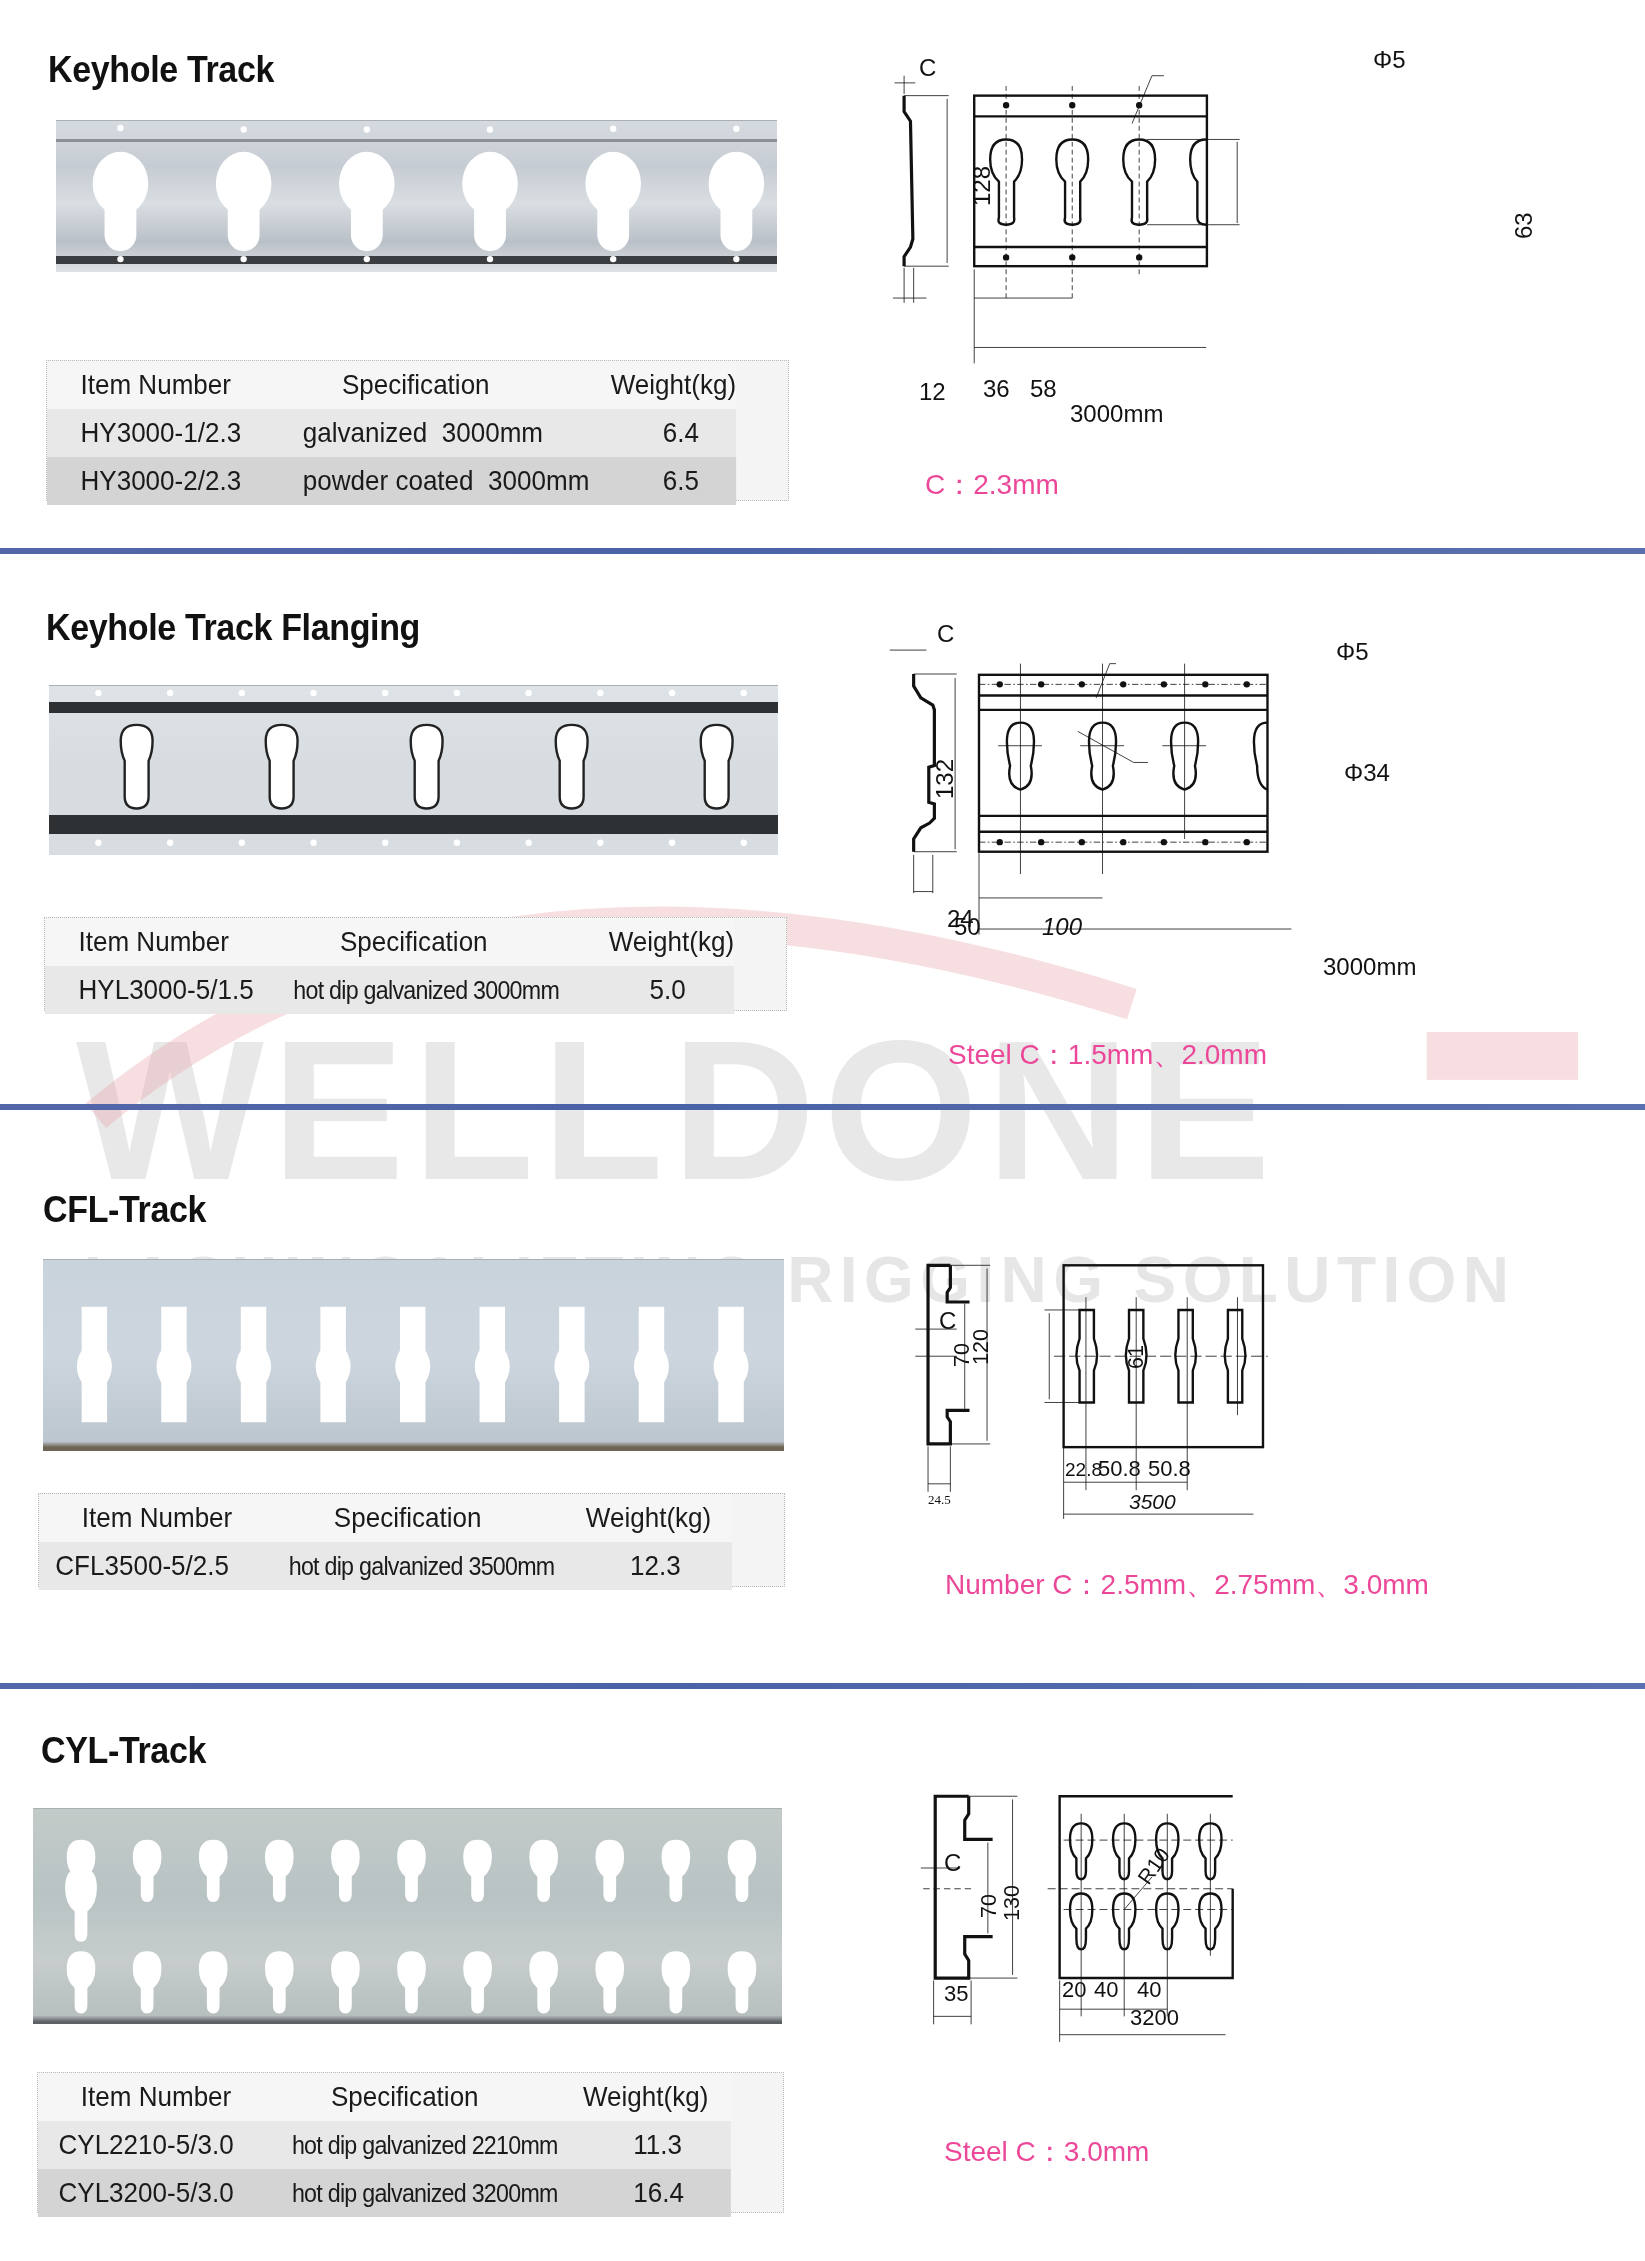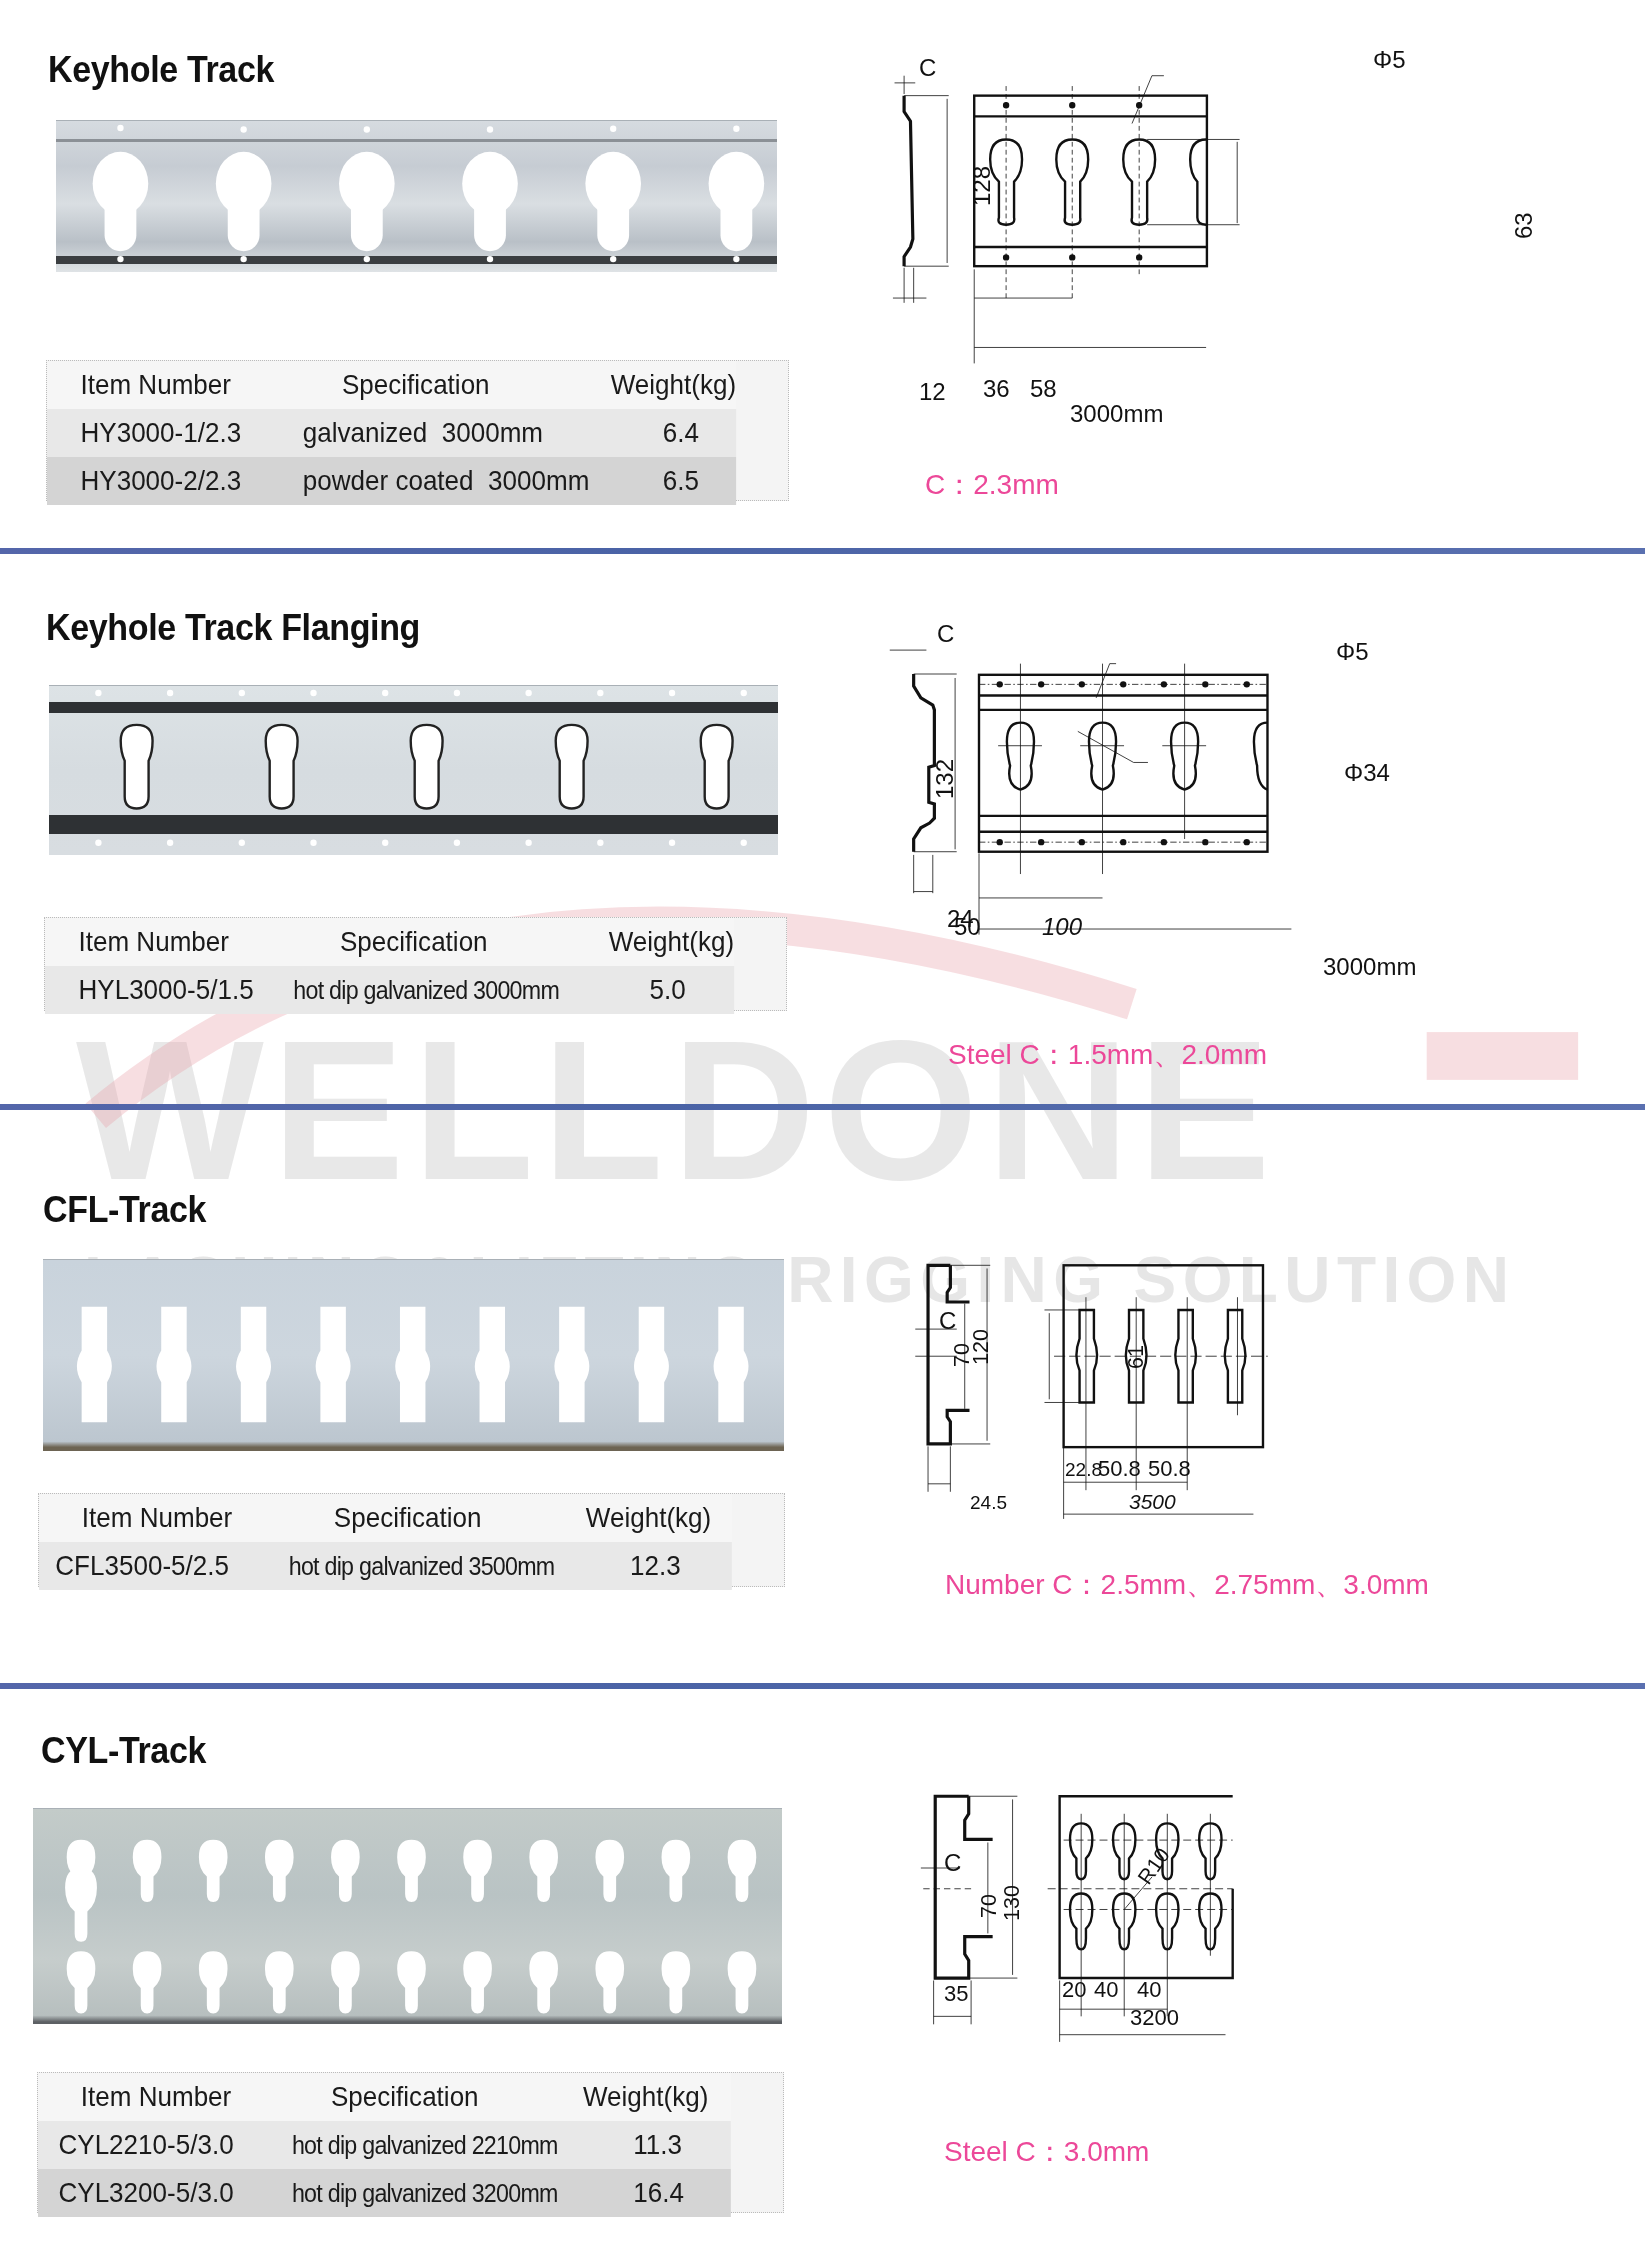--- a/index.html
+++ b/index.html
@@ -326,21 +326,21 @@
     <line x1="216" y1="98" x2="216" y2="206"></line>
     <line x1="234" y1="266" x2="234" y2="356"></line>
     <line x1="234" y1="310" x2="389" y2="310"></line>
     <line x1="234" y1="350" x2="472" y2="350"></line>
   </g>
 </svg>
 <div class="dim" style="left:939px;top:1307px;">C</div>
 <div class="dim" style="left:950px;top:1367px;transform:rotate(-90deg);transform-origin:left top;font-size:21.5px;">70</div>
 <div class="dim" style="left:969px;top:1365px;transform:rotate(-90deg);transform-origin:left top;font-size:21.5px;">120</div>
 <div class="dim" style="left:1124px;top:1369px;transform:rotate(-90deg);transform-origin:left top;font-size:21.5px;">61</div>
-<div class="dim" style="left:970px;top:1492px;font-size:19px;">24.5</div>
+<div class="dim" style="left:928px;top:1492px;font-size:13px;font-family:Liberation Serif, serif;">24.5</div>
 <div class="dim" style="left:1065px;top:1459px;font-size:19px;">22.8</div>
 <div class="dim" style="left:1098px;top:1456px;font-size:22px;">50.8</div>
 <div class="dim" style="left:1148px;top:1456px;font-size:22px;">50.8</div>
 <div class="dim" style="left:1129px;top:1490px;font-size:21px;font-style:italic;">3500</div>
 <div class="note" style="left:945px;top:1566px;">Number C：2.5mm、2.75mm、3.0mm</div>
 
 <div class="divider" style="top:1683px;"></div>
 
 <div class="title abs" style="left:41px;top:1730px;">CYL-Track</div>
 

